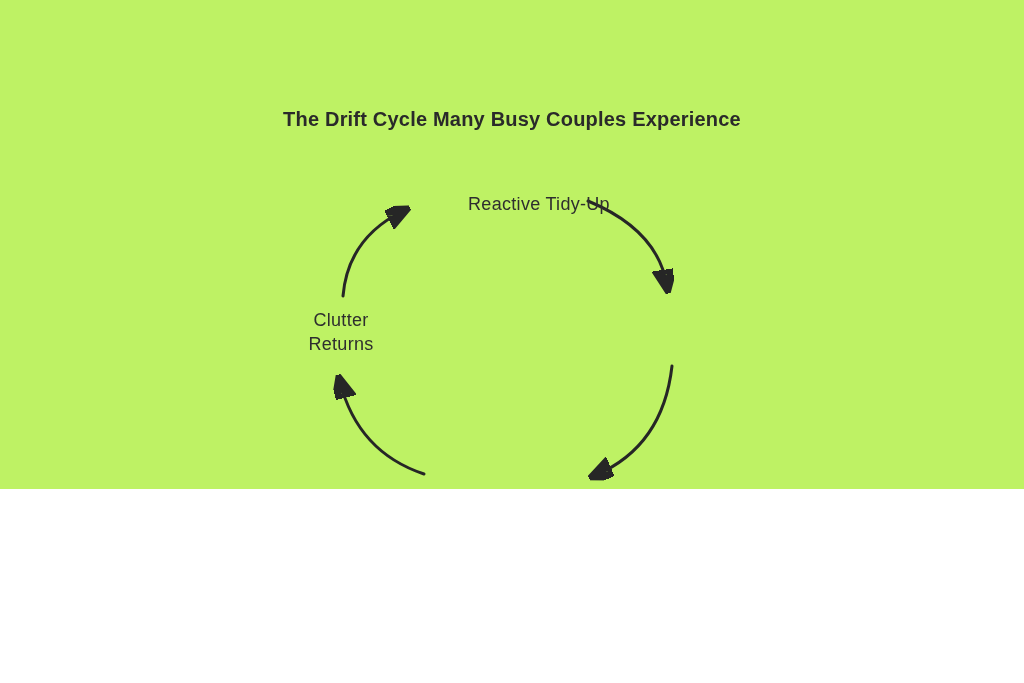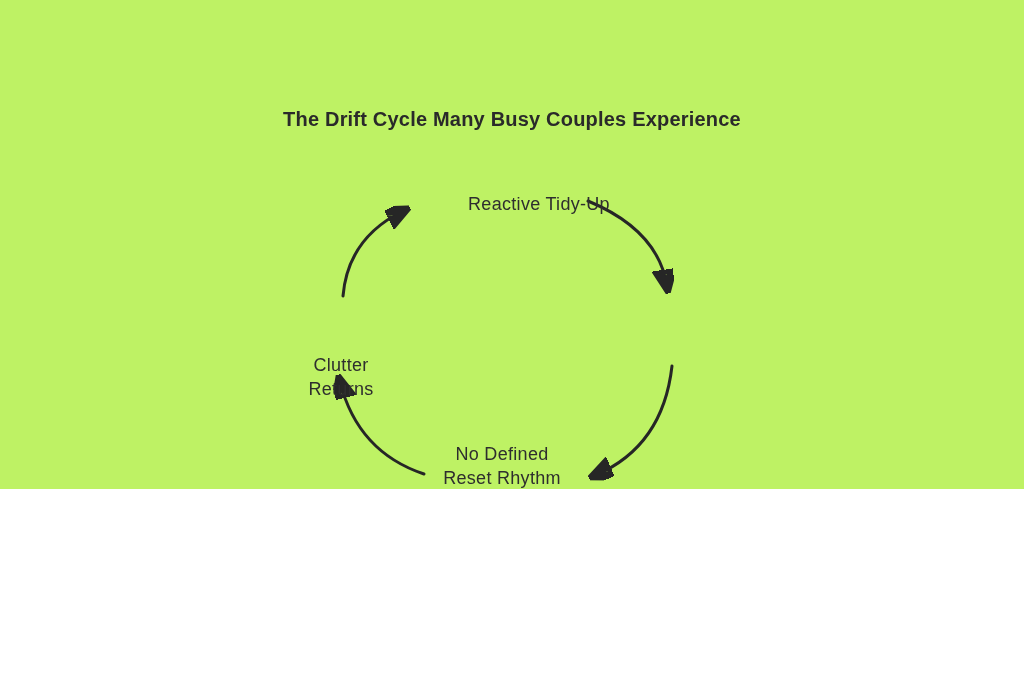--- a/index.html
+++ b/index.html
@@ -45,21 +45,21 @@
     text-align: center;
     font-size: 18px;
     line-height: 24px;
     letter-spacing: 0.3px;
     color: #2e2e2e;
     white-space: pre-line;
   }
   .node-top    { left: 502px; top: 204px; margin-left: 37px; }
   .node-right  { left: 660px; top: 332px; }
   .node-bottom { left: 502px; top: 466px; }
-  .node-left   { left: 341px; top: 332px; margin-top: 45px; }
+  .node-left   { left: 341px; top: 332px; }
 </style>
 </head>
 <body>
 
 <div class="canvas">
 
   <div class="diagram-title">The Drift Cycle Many Busy Couples Experience</div>
 
   <svg class="cycle-svg" viewBox="0 0 1024 683" aria-hidden="true">
     <defs>
@@ -69,19 +69,17 @@
     </defs>
     <path d="M 588 201 Q 658 230 667 286" marker-end="url(#arrowhead)"></path>
     <path d="M 672 366 Q 663 446 596 475" marker-end="url(#arrowhead)"></path>
     <path d="M 424 474 Q 358 452 340 382" marker-end="url(#arrowhead)"></path>
     <path d="M 343 296 Q 348 238 403 211" marker-end="url(#arrowhead)"></path>
   </svg>
 
   <div class="node-label node-top">Reactive Tidy-Up</div>
 
 
-  <div class="node-label node-bottom">No Defined
-Reset Rhythm</div>
 
   <div class="node-label node-left">Clutter
 Returns</div>
 
 </div>
 
 </body></html>

